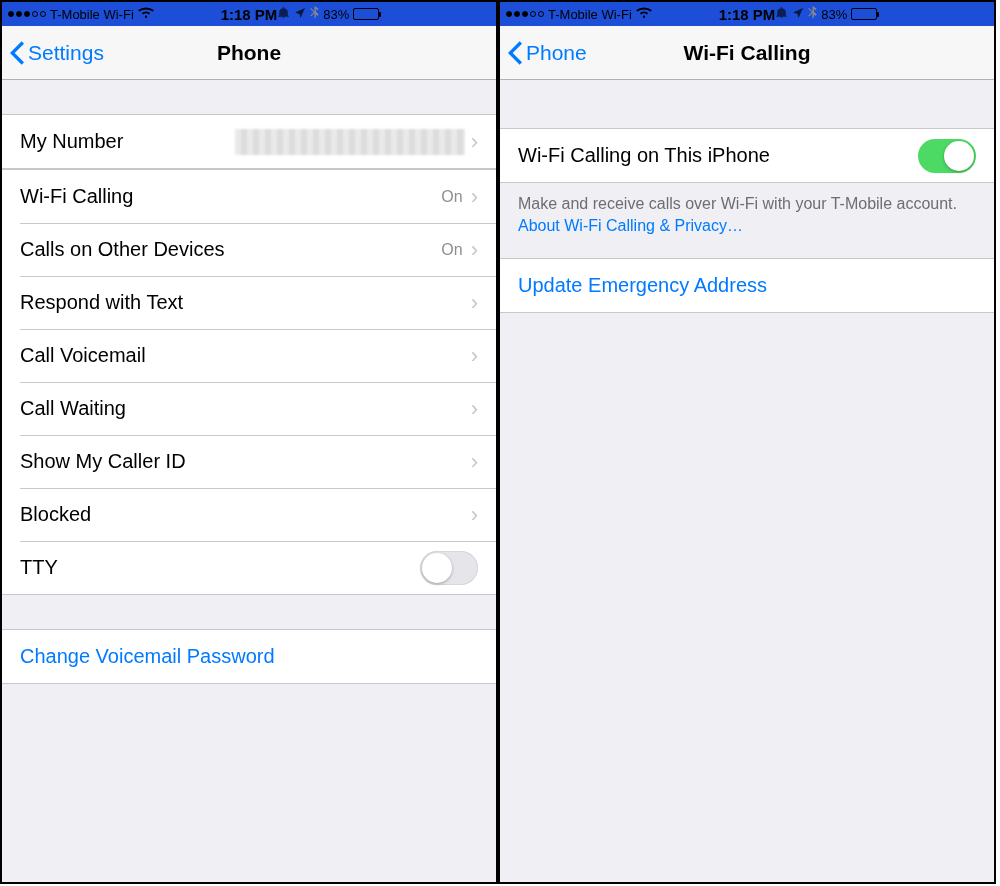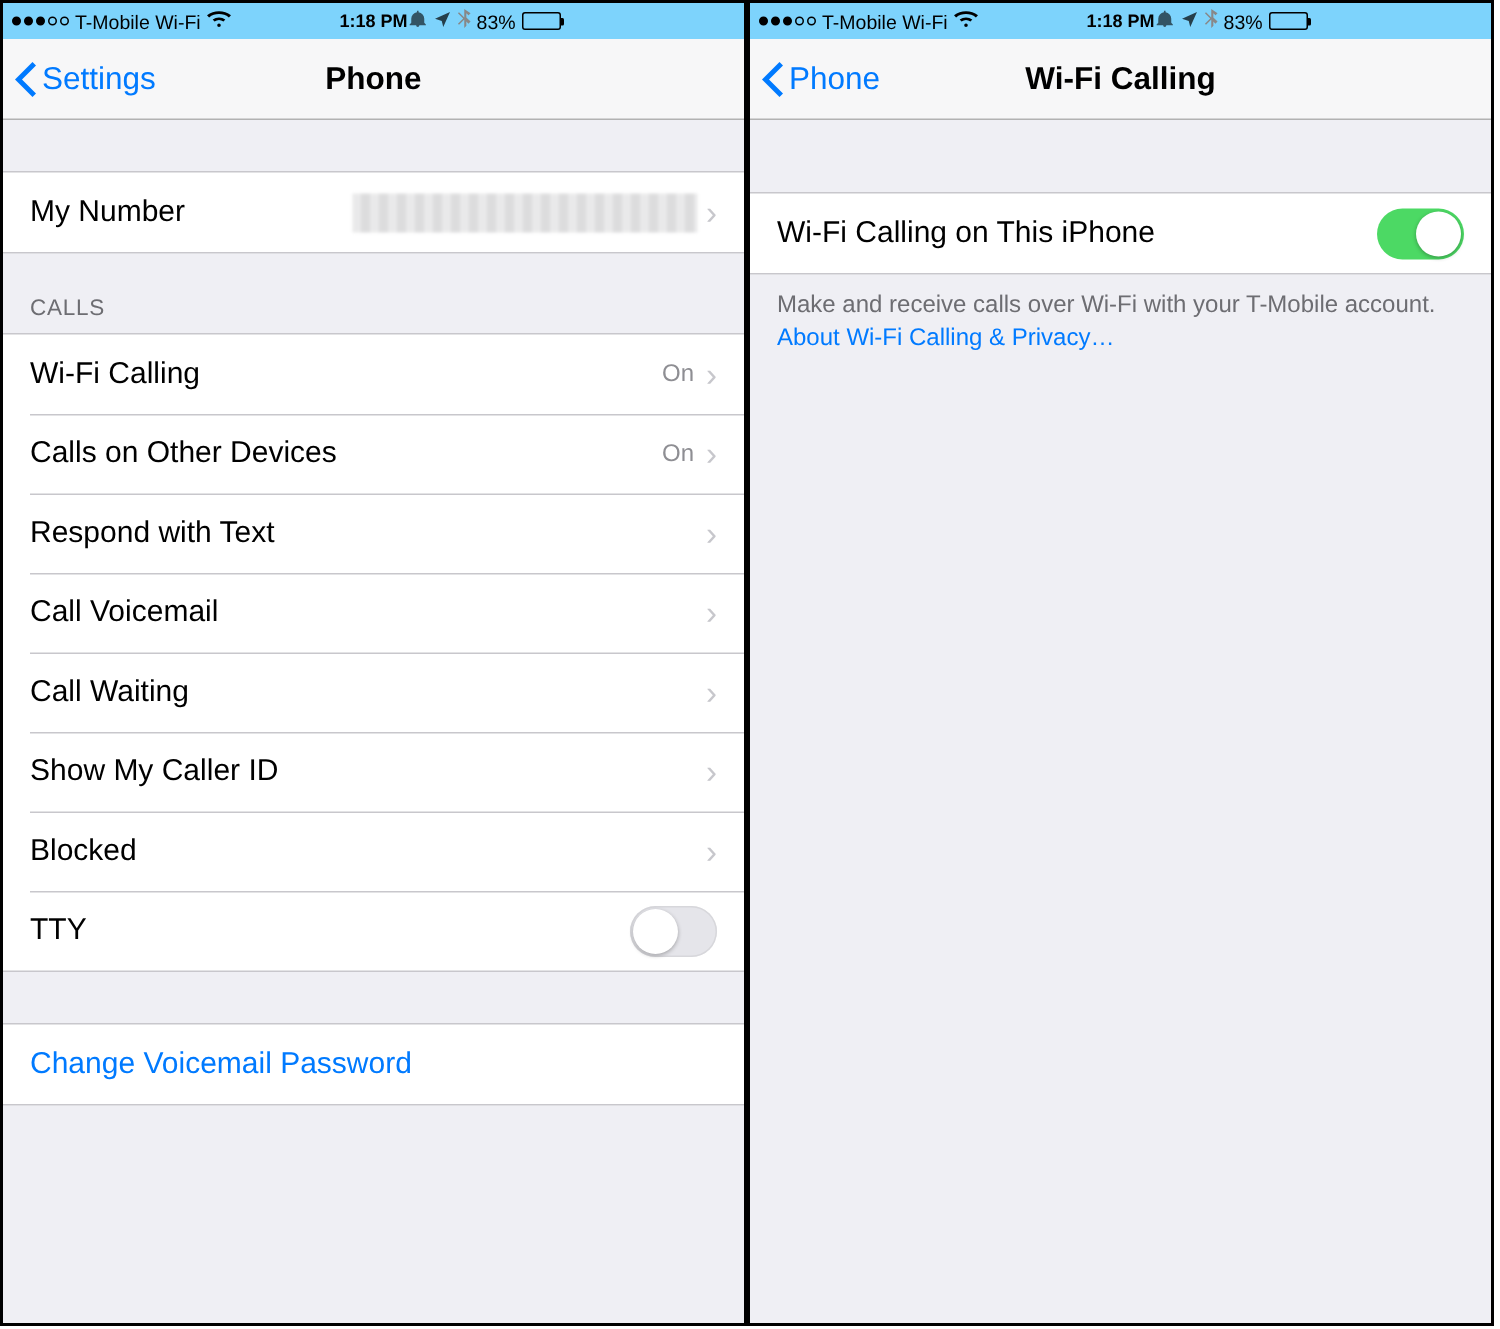--- a/index.html
+++ b/index.html
@@ -18,29 +18,29 @@
     background: #efeff4;
     display: flex;
     flex-direction: column;
     overflow: hidden;
   }
   .screen + .screen { margin-left: 0px; }
 
   
   .status-bar {
     height: 24px;
-    background: #7dd3fc;
+    background: #1d4ed8;
     display: flex;
     align-items: center;
     font-size: 13px;
     padding: 0 6px;
     color: #000;
   }
   .status-left { display: flex; align-items: center; gap: 4px; flex: 1; }
-  .status-center { font-weight: 600; font-size: 12px; }
+  .status-center { font-weight: 600; font-size: 15px; }
   .status-right { display: flex; align-items: center; gap: 4px; flex: 1; justify-content: flex-start; }
   .signal-dots { display: flex; gap: 2px; }
   .signal-dots span {
     width: 6px; height: 6px; border-radius: 50%;
     border: 1px solid #000;
   }
   .signal-dots span.filled { background: #000; }
   .battery {
     width: 26px; height: 12px; border: 1px solid #000; border-radius: 2px;
     position: relative;
@@ -172,21 +172,20 @@
   <div class="spacer"></div>
 
   <div class="cell-group">
     <div class="cell">
       <span class="cell-label">My Number</span>
       <span class="redacted"></span>
       <span class="chevron">›</span>
     </div>
   </div>
 
-  <div class="group-header" style="padding-top:28px">CALLS</div>
 
   <div class="cell-group">
     <div class="cell">
       <span class="cell-label">Wi-Fi Calling</span>
       <span class="cell-detail">On</span>
       <span class="chevron">›</span>
     </div>
     <div class="cell">
       <span class="cell-label">Calls on Other Devices</span>
       <span class="cell-detail">On</span>
@@ -286,14 +285,19 @@
       <span class="toggle on">
           <span class="knob"></span>
         </span>
     </div>
   </div>
 
   <div class="group-footer">
     <span>Make and receive calls over Wi-Fi with your T-Mobile account. </span><a href="#">About Wi-Fi Calling &amp; Privacy…</a>
   </div>
 
+  <div class="cell-group" style="margin-top:8px">
+    <div class="cell">
+      <span class="cell-label cell-link">Update Emergency Address</span>
+    </div>
+  </div>
 
 </div>
 
 </body></html>

